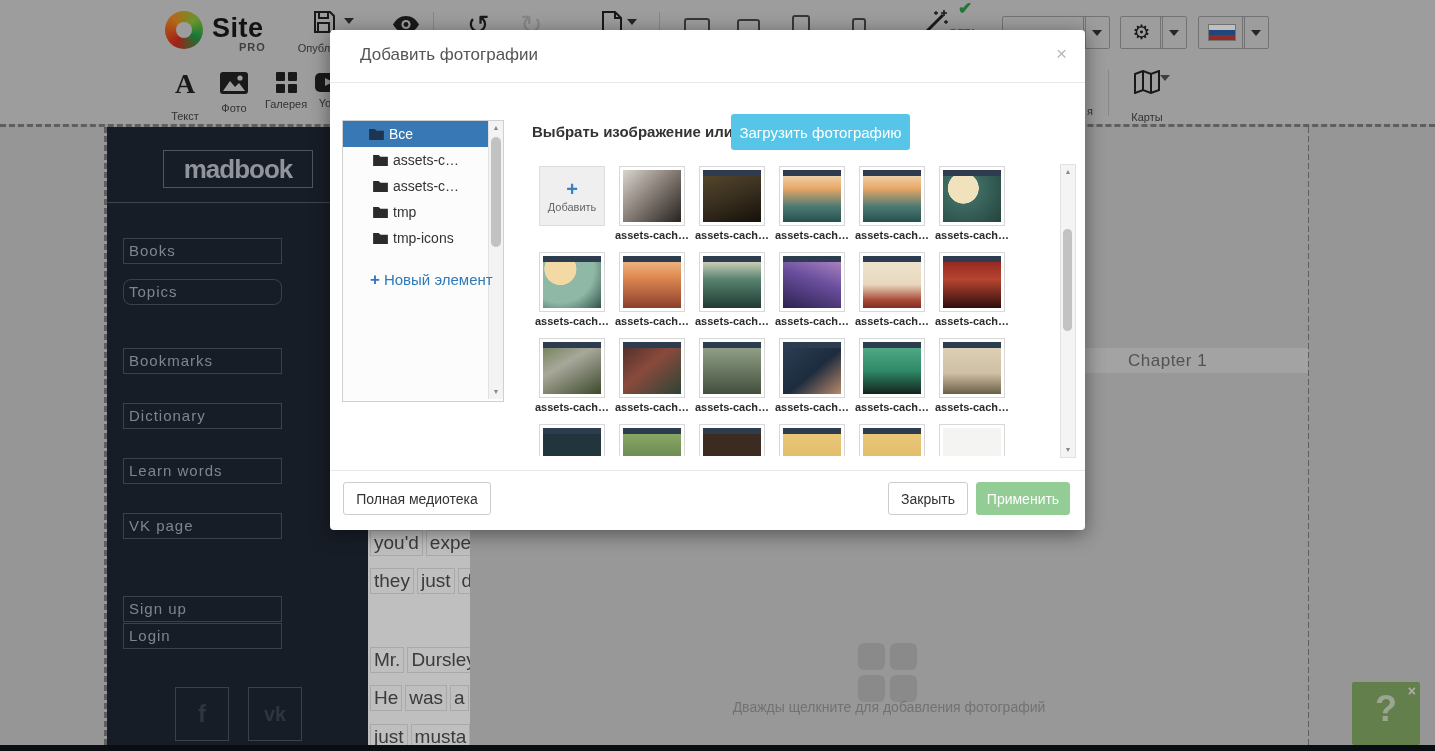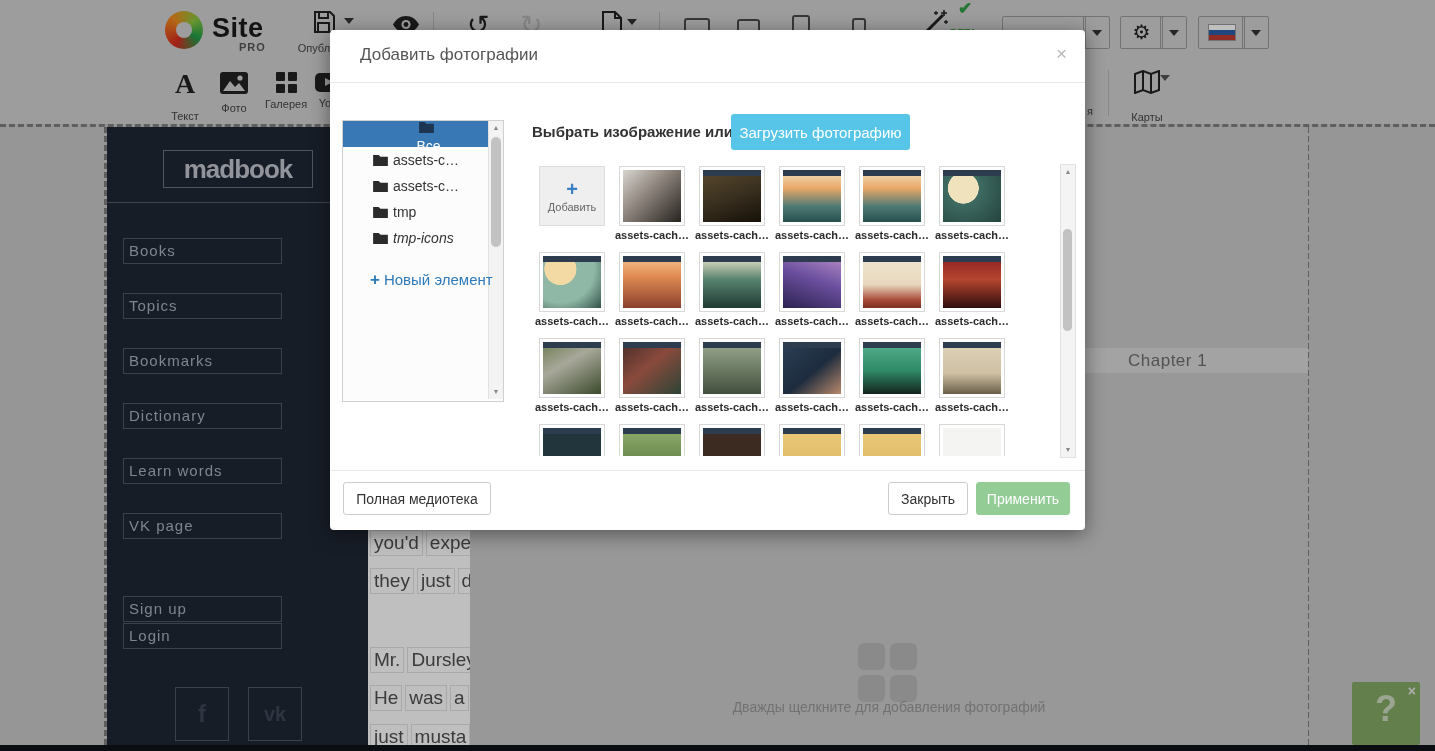--- a/index.html
+++ b/index.html
@@ -241,21 +241,21 @@
 
   <div class="dash-h abs" style="left:0;top:124px;width:1435px;height:0;"></div>
   <div class="dash-v abs" style="left:104px;top:127px;width:0;height:618px;"></div>
   <div class="dash-v abs" style="left:1306px;top:127px;width:0;height:618px;"></div>
 
   <div id="sidebar" class="abs">
     <div id="logo-box">madbook</div>
     <div id="side-divider"></div>
     <div id="nav-items">
         <div class="nav-item" style="top: 111px;">Books</div>
-        <div class="nav-item" style="top: 166px;">Topics</div>
+        <div class="nav-item" style="top: 152px; border-radius: 8px;">Topics</div>
         <div class="nav-item" style="top: 221px;">Bookmarks</div>
         <div class="nav-item" style="top: 276px;">Dictionary</div>
         <div class="nav-item" style="top: 331px;">Learn words</div>
         <div class="nav-item" style="top: 386px;">VK page</div>
         <div class="nav-item" style="top: 441px; margin-top: 28px;">Sign up</div>
         <div class="nav-item" style="top: 496px;">Login</div>
       </div>
     <div class="social-box" style="left:68px;"><span>f</span></div>
     <div class="social-box" style="left:141px;font-size:20px;"><span>vk</span></div>
   </div>
@@ -293,21 +293,21 @@
   <div id="overlay" class="abs"></div>
 
   <div id="modal" class="abs">
     <div id="modal-header">
       <div id="modal-title">Добавить фотографии</div>
       <div id="modal-close">×</div>
     </div>
 
     <div id="tree-panel">
       <div id="tree-list">
-          <div class="tree-row sel" style="padding-left: 26px; flex-direction: column;">
+          <div class="tree-row sel" style="padding-left: 26px;">
             <svg width="15" height="12" viewBox="0 0 16 13">
               <path d="M0 1 h6 l2 2 h8 v10 h-16 z" fill="#1d3550"></path>
             </svg>
             <span>Все</span>
           </div>
           <div class="tree-row" style="padding-left: 30px;">
             <svg width="15" height="12" viewBox="0 0 16 13">
               <path d="M0 1 h6 l2 2 h8 v10 h-16 z" fill="#2b2b2b"></path>
             </svg>
             <span>assets-c…</span>
@@ -317,21 +317,21 @@
               <path d="M0 1 h6 l2 2 h8 v10 h-16 z" fill="#2b2b2b"></path>
             </svg>
             <span>assets-c…</span>
           </div>
           <div class="tree-row" style="padding-left: 30px;">
             <svg width="15" height="12" viewBox="0 0 16 13">
               <path d="M0 1 h6 l2 2 h8 v10 h-16 z" fill="#2b2b2b"></path>
             </svg>
             <span>tmp</span>
           </div>
-          <div class="tree-row" style="padding-left: 30px; font-style: italic;">
+          <div class="tree-row" style="padding-left: 30px;">
             <svg width="15" height="12" viewBox="0 0 16 13">
               <path d="M0 1 h6 l2 2 h8 v10 h-16 z" fill="#2b2b2b"></path>
             </svg>
             <span>tmp-icons</span>
           </div>
         </div>
       <div class="tree-sb">
         <div class="sb-arrow" style="top:0;">▲</div>
         <div class="tree-thumb"></div>
         <div class="sb-arrow" style="bottom:0;">▼</div>

